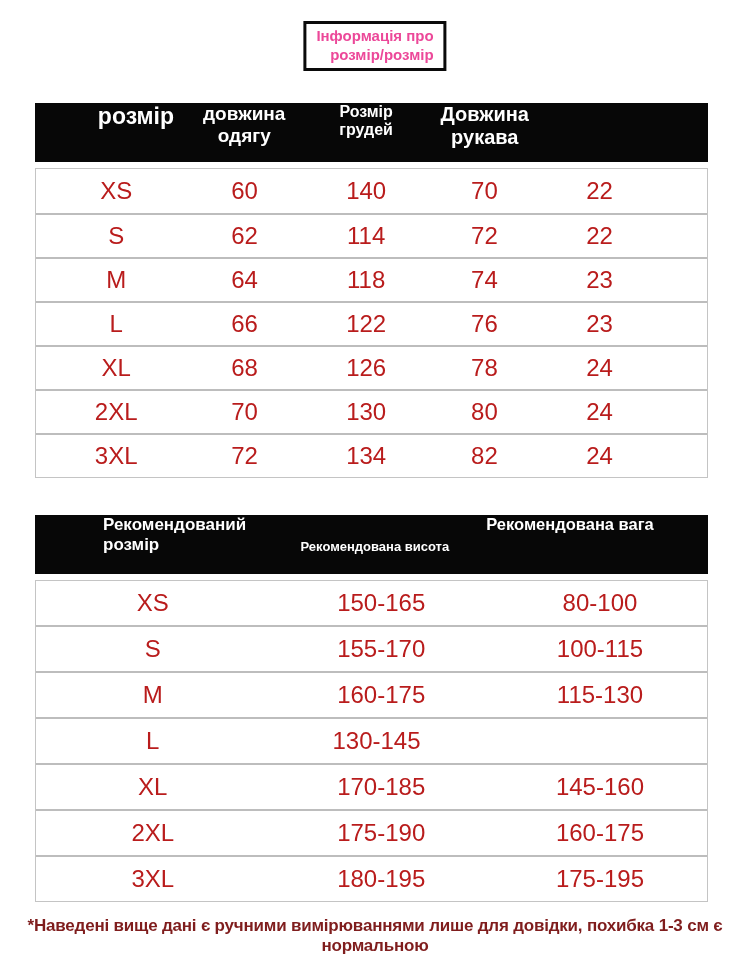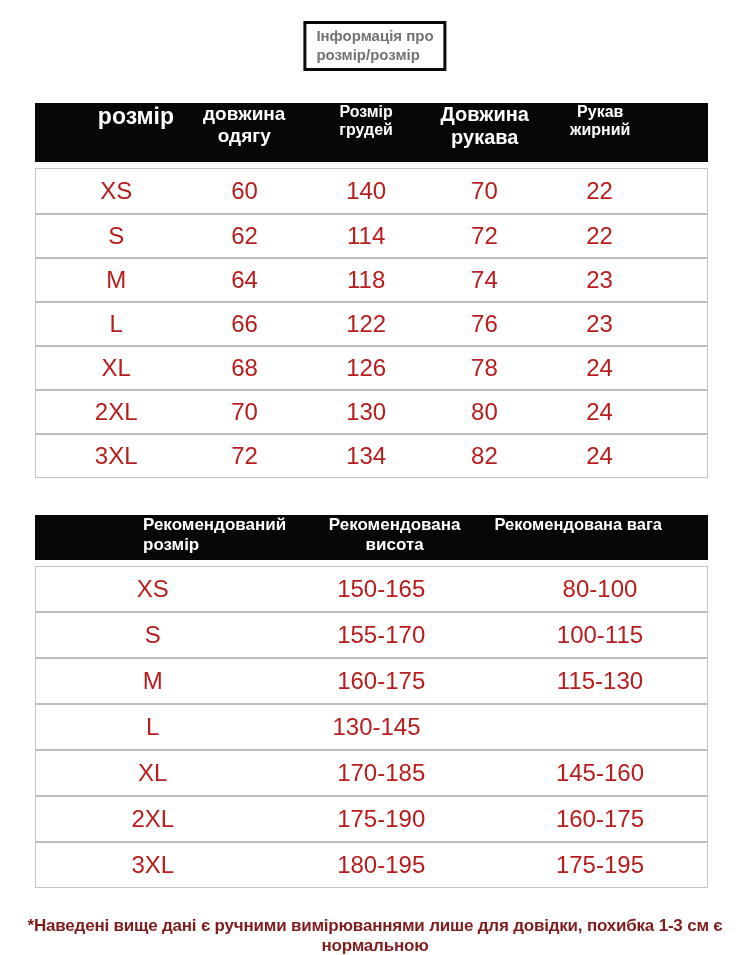--- a/index.html
+++ b/index.html
@@ -2,43 +2,43 @@
 <html><head>
 <meta charset="utf-8">
 <style>
   html,body{margin:0;padding:0;background:#ffffff;}
   .page{position:relative;width:750px;height:955px;background:#ffffff;overflow:hidden;
         font-family:"Liberation Sans","DejaVu Sans",sans-serif;color:#161616;}
 
   
   .info-box{position:absolute;top:21px;left:50%;transform:translateX(-50%);
             border:3px solid #0a0a0a;background:#fff;padding:3px 10px;
-            text-align:left;font-weight:bold;font-size:15px;line-height:1.25;
-            white-space:nowrap;color:#737373;}
+            text-align:right;font-weight:bold;font-size:15px;line-height:1.25;
+            white-space:nowrap;color:#ec4899;}
 
   
   .tbl{position:absolute;left:35px;width:673px;}
   .tbl-1{top:103px;}
   .tbl-2{top:515px;}
   .thead{background:#070707;color:#ffffff;display:flex;align-items:flex-start;}
   .tbl-1 .thead{height:59px;padding-right:3.9%;box-sizing:border-box;}
-  .tbl-2 .thead{height:45px;padding-left:40px;}
+  .tbl-2 .thead{height:59px;}
   .hc{display:flex;flex-direction:column;justify-content:center;align-items:center;
       text-align:center;font-weight:bold;white-space:pre-line;line-height:1.15;box-sizing:border-box;}
 
   
   .tbl-1 .h0{width:22.7%;font-size:23px;padding-left:55px;}
   .tbl-1 .h1{width:19.3%;font-size:19px;}
   .tbl-1 .h2{width:18.4%;font-size:16px;}
   .tbl-1 .h3{width:18.3%;font-size:20px;}
   .tbl-1 .h4{width:17.4%;font-size:16px;}
 
   
   .tbl-2 .h0{width:36%;font-size:17px;align-items:flex-start;text-align:left;padding-left:68px;}
-  .tbl-2 .h1{width:29%;font-size:17px;}
+  .tbl-2 .h1{width:29%;font-size:13px;margin-top:25px;}
   .tbl-2 .h2{width:29%;font-size:16.5px;}
 
   .tbody{margin-top:6px;border:1px solid #c4c4c4;background:#fff;}
   .trow{display:flex;height:44px;align-items:center;}
   .trow + .trow{border-top:2px solid #bdbdbd;}
   .tcell{display:flex;justify-content:center;align-items:center;
          font-size:24px;color:#b91c1c;box-sizing:border-box;}
 
   .tbl-1 .trow{padding-right:3.9%;box-sizing:border-box;}
   .tbl-1 .c0{width:22.7%;padding-left:14px;}
@@ -66,22 +66,20 @@
 
   <section class="tbl tbl-1">
     <div class="thead">
       <div class="hc h0">розмір</div>
       <div class="hc h1">довжина
 одягу</div>
       <div class="hc h2">Розмір
 грудей</div>
       <div class="hc h3">Довжина
 рукава</div>
-      <div class="hc h4">Рукав
-жирний</div>
     </div>
     <div class="tbody">
         <div class="trow">
           <div class="tcell c0">XS</div>
           <div class="tcell c1">60</div>
           <div class="tcell c2">140</div>
           <div class="tcell c3">70</div>
           <div class="tcell c4">22</div>
         </div>
         <div class="trow">

